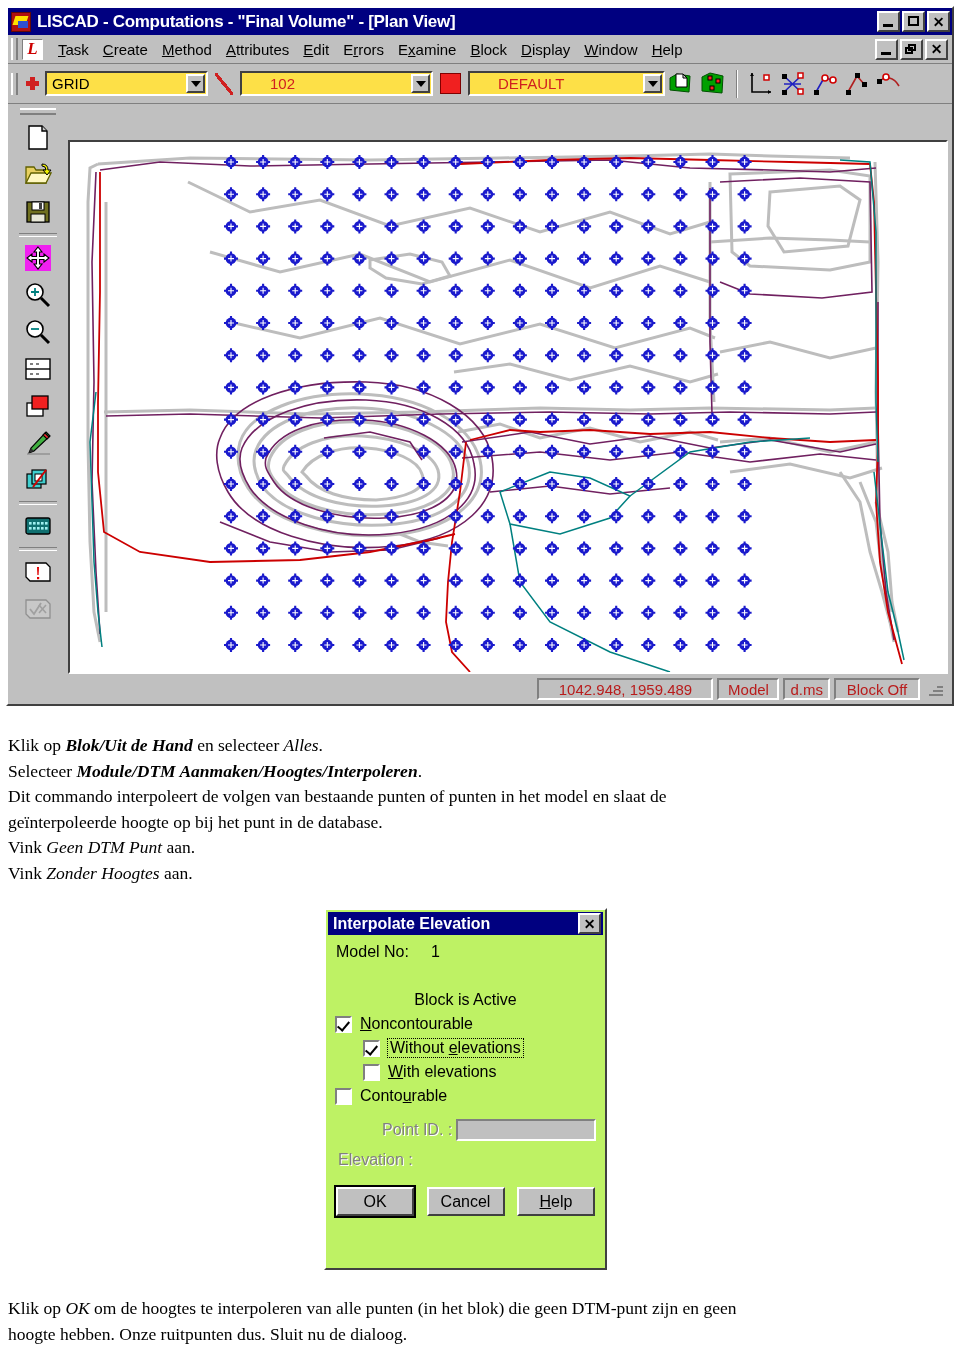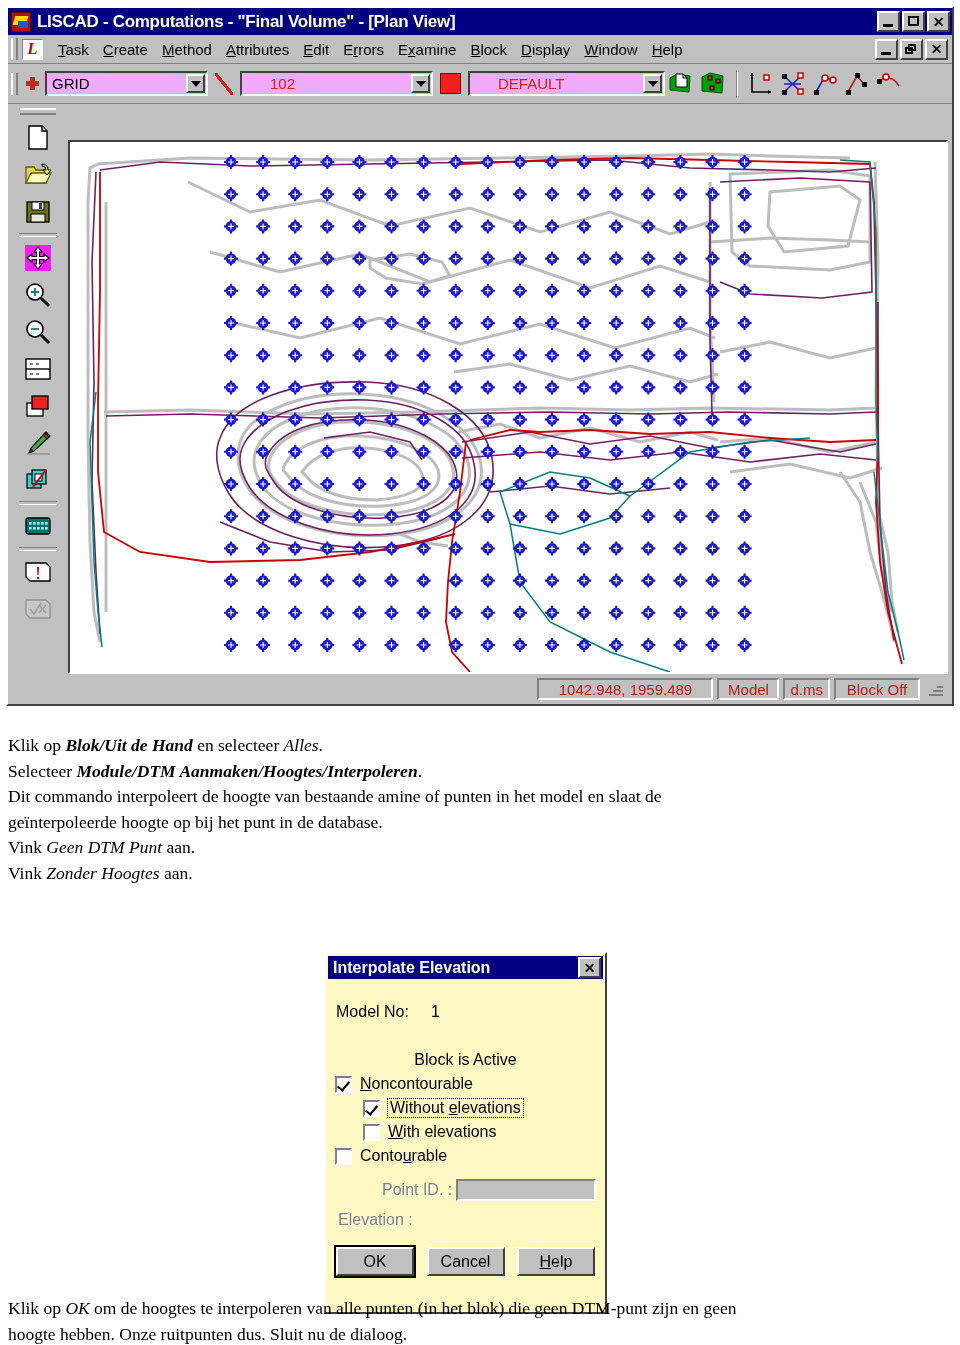--- a/index.html
+++ b/index.html
@@ -170,21 +170,21 @@
     flex: none;
   }
   .redcross::before, .redcross::after {
     content:""; position:absolute; background:#d02020;
   }
   .redcross::before { left:0; top:4px; width:13px; height:5px; }
   .redcross::after  { left:4px; top:0; width:5px; height:13px; }
 
   .combo {
     height: 25px;
-    background: #f0abfc;
+    background: #fde047;
     border-top: 2px solid #404040;
     border-left: 2px solid #404040;
     border-right: 2px solid #ffffff;
     border-bottom: 2px solid #ffffff;
     box-sizing: border-box;
     display: flex;
     align-items: center;
     position: relative;
     flex: none;
   }
@@ -334,23 +334,23 @@
     line-height: 25.5px;
   }
   #text-top { top: 733px; }
   #text-bottom { top: 1296px; }
   .doc-text .bi { font-weight: bold; font-style: italic; }
   .doc-text .it { font-style: italic; }
 
   
   #dialog {
     position: absolute;
-    left: 324px; top: 952px;
+    left: 324px; top: 908px;
     width: 283px; height: 362px;
-    background: #fef9c3;
+    background: #bef264;
     border-top: 2px solid #ffffff;
     border-left: 2px solid #ffffff;
     border-right: 2px solid #404040;
     border-bottom: 2px solid #404040;
     box-sizing: border-box;
     font-family: "Liberation Sans", sans-serif;
   }
   #dialog .dlg-title {
     margin: 2px;
     height: 23px;
@@ -359,21 +359,21 @@
     align-items: center;
     padding: 0 2px 0 5px;
     box-sizing: border-box;
   }
   #dialog .dlg-title span.t {
     color: #fff; font-weight: bold; font-size: 16px; flex: 1;
     white-space: nowrap;
   }
   .dlg-body { padding: 4px 9px 0 9px; }
   .row-model {
-    font-size: 16px; color: #000; margin: 18px 0 0 1px;
+    font-size: 16px; color: #000; margin: 2px 0 0 1px;
     display: flex; gap: 22px;
   }
   .row-blockactive {
     text-align: center; font-size: 16px; color: #000;
     margin: 30px 0 4px 0;
   }
   .cbrow {
     display: flex; align-items: center; gap: 8px;
     margin: 6px 0;
     font-size: 16px; color: #000;
@@ -2118,21 +2118,21 @@
       <i style="bottom:2px;width:14px"></i>
       <i style="bottom:6px;width:10px"></i>
       <i style="bottom:10px;width:6px"></i>
     </div>
   </div>
 </div>
 
 <div class="doc-text" id="text-top">
     <div><span>Klik op </span><span class="bi">Blok/Uit de Hand</span><span> en selecteer </span><span class="it">Alles</span><span>.</span></div>
     <div><span>Selecteer </span><span class="bi">Module/DTM Aanmaken/Hoogtes/Interpoleren</span><span>.</span></div>
-    <div><span>Dit commando interpoleert de hoogte van bestaande amine of punten in het model en slaat de</span></div>
+    <div><span>Dit commando interpoleert de volgen van bestaande punten of punten in het model en slaat de</span></div>
     <div><span>geïnterpoleerde hoogte op bij het punt in de database.</span></div>
     <div><span>Vink </span><span class="it">Geen DTM Punt</span><span> aan.</span></div>
     <div><span>Vink </span><span class="it">Zonder Hoogtes</span><span> aan.</span></div>
   </div>
 
 <div id="dialog">
   <div class="dlg-title">
     <span class="t">Interpolate Elevation</span>
     <span class="win-btn">
         <span class="glyph-close">✕</span>

